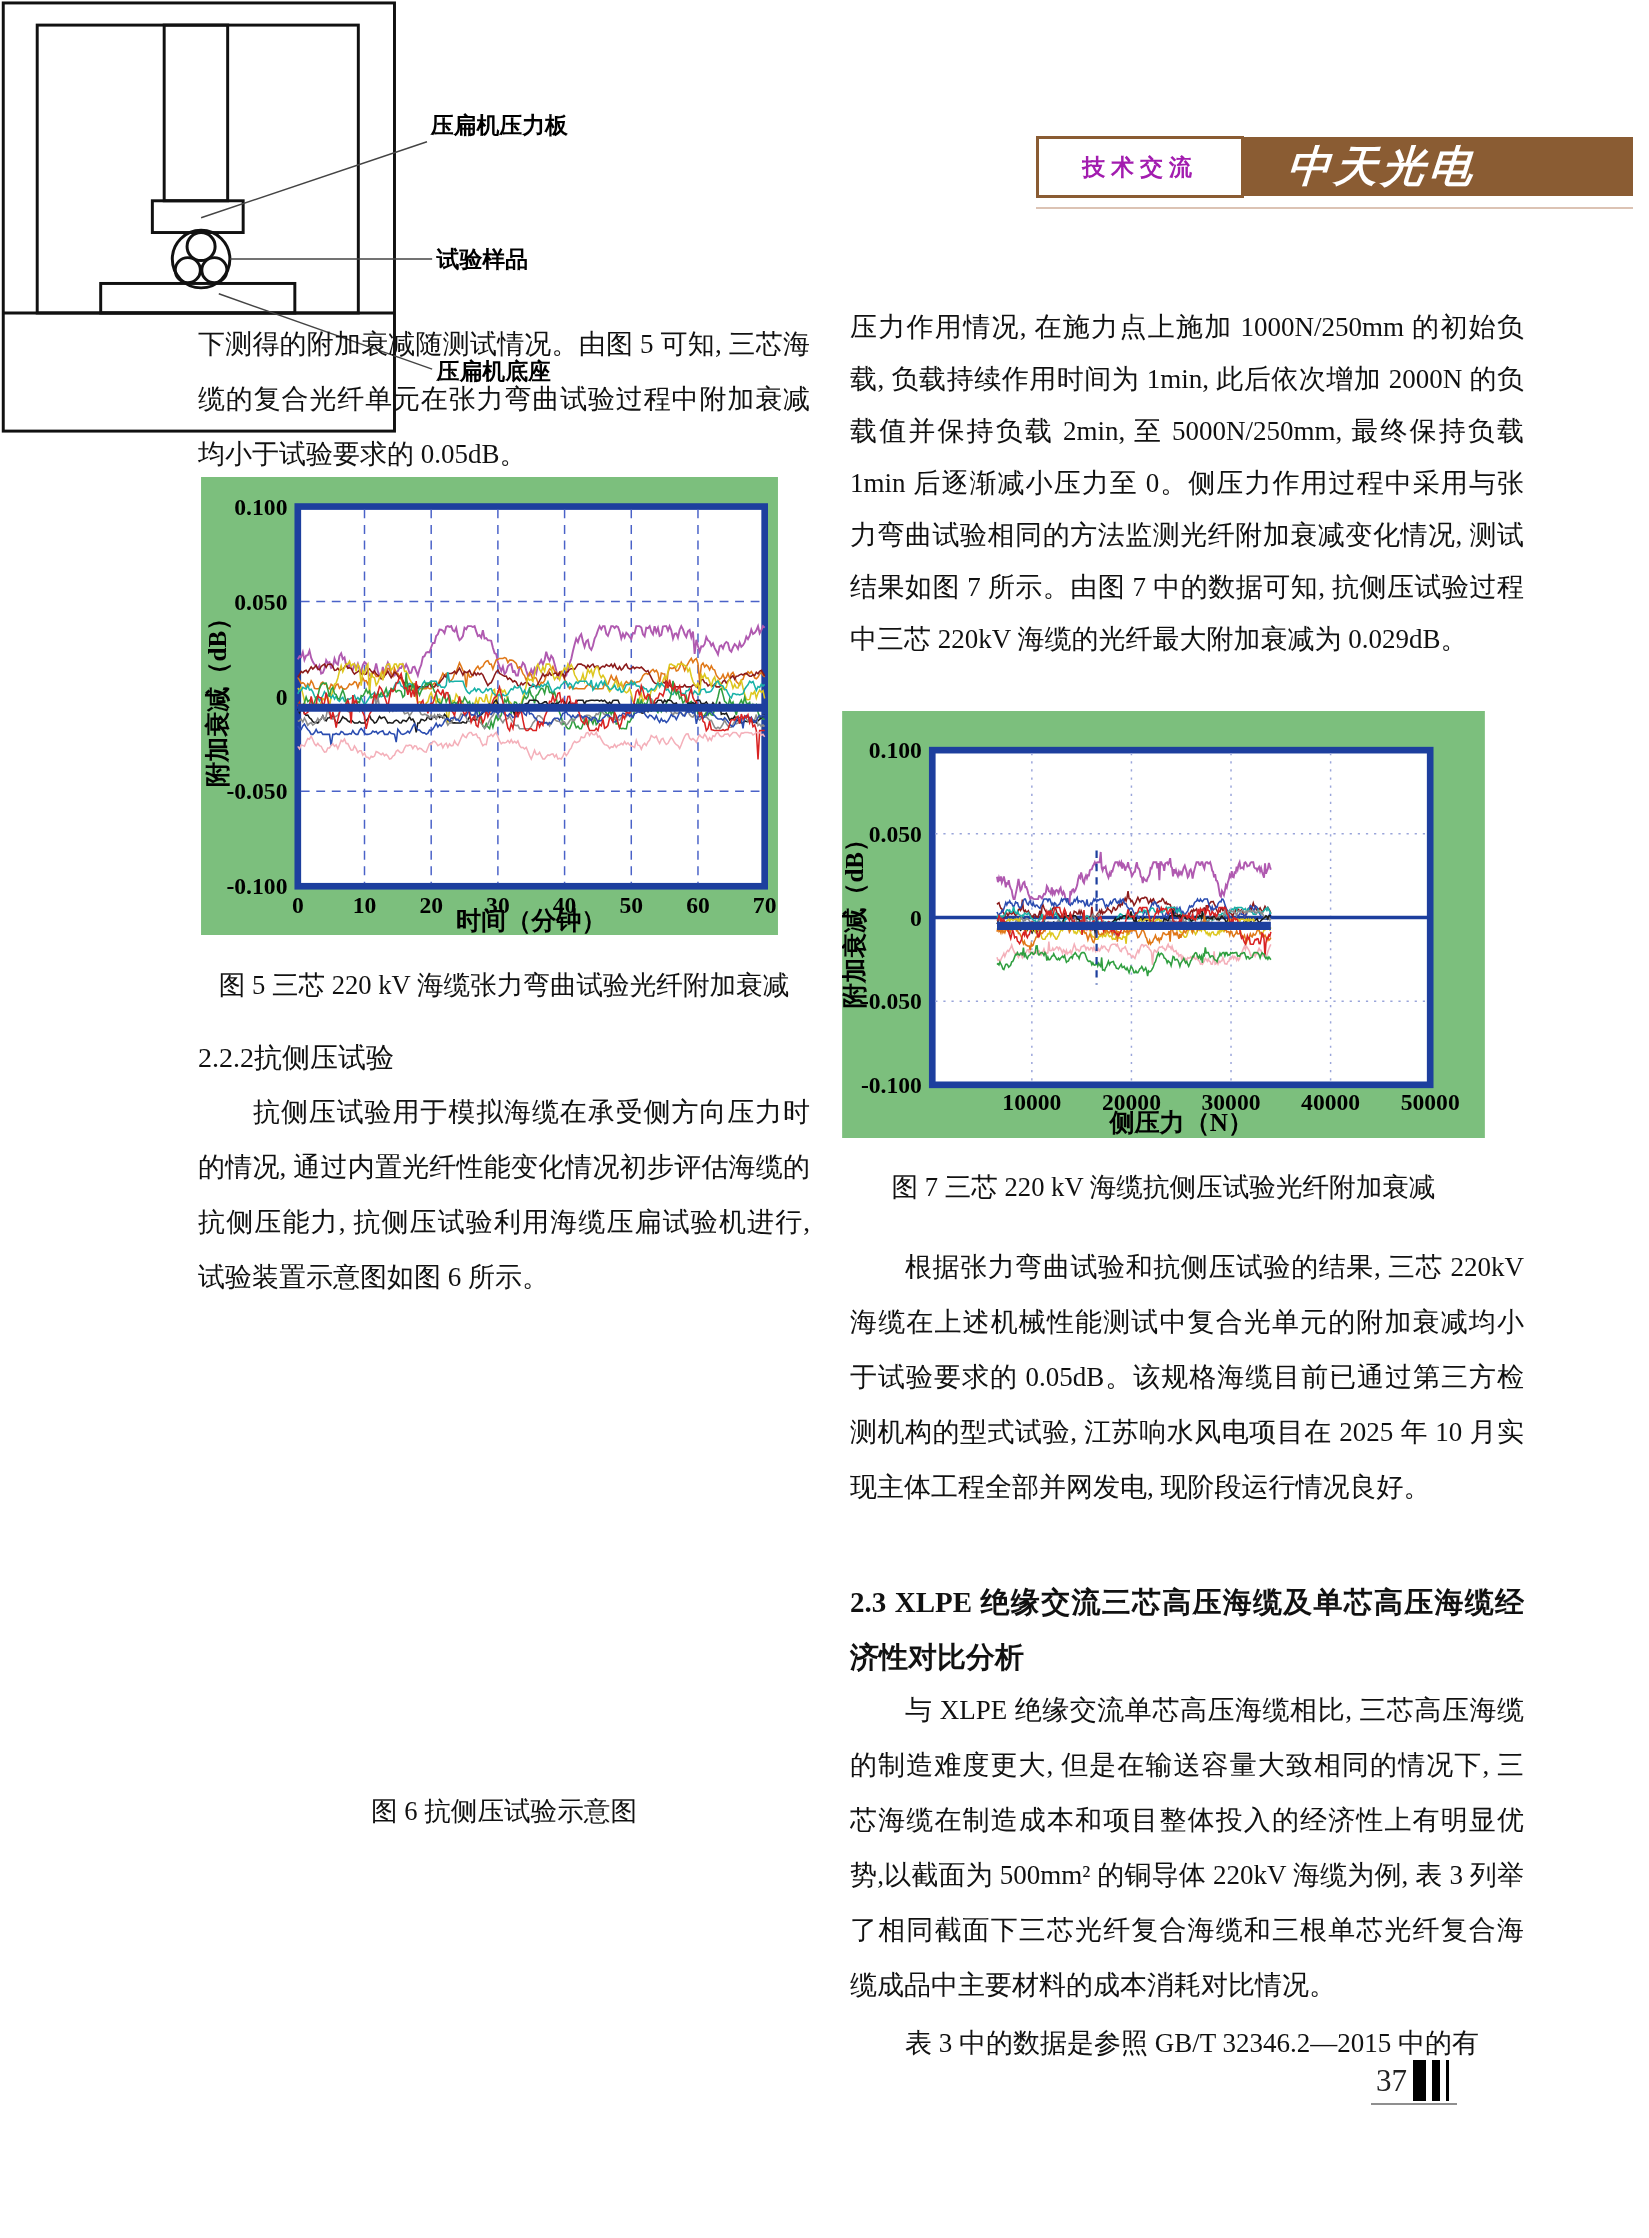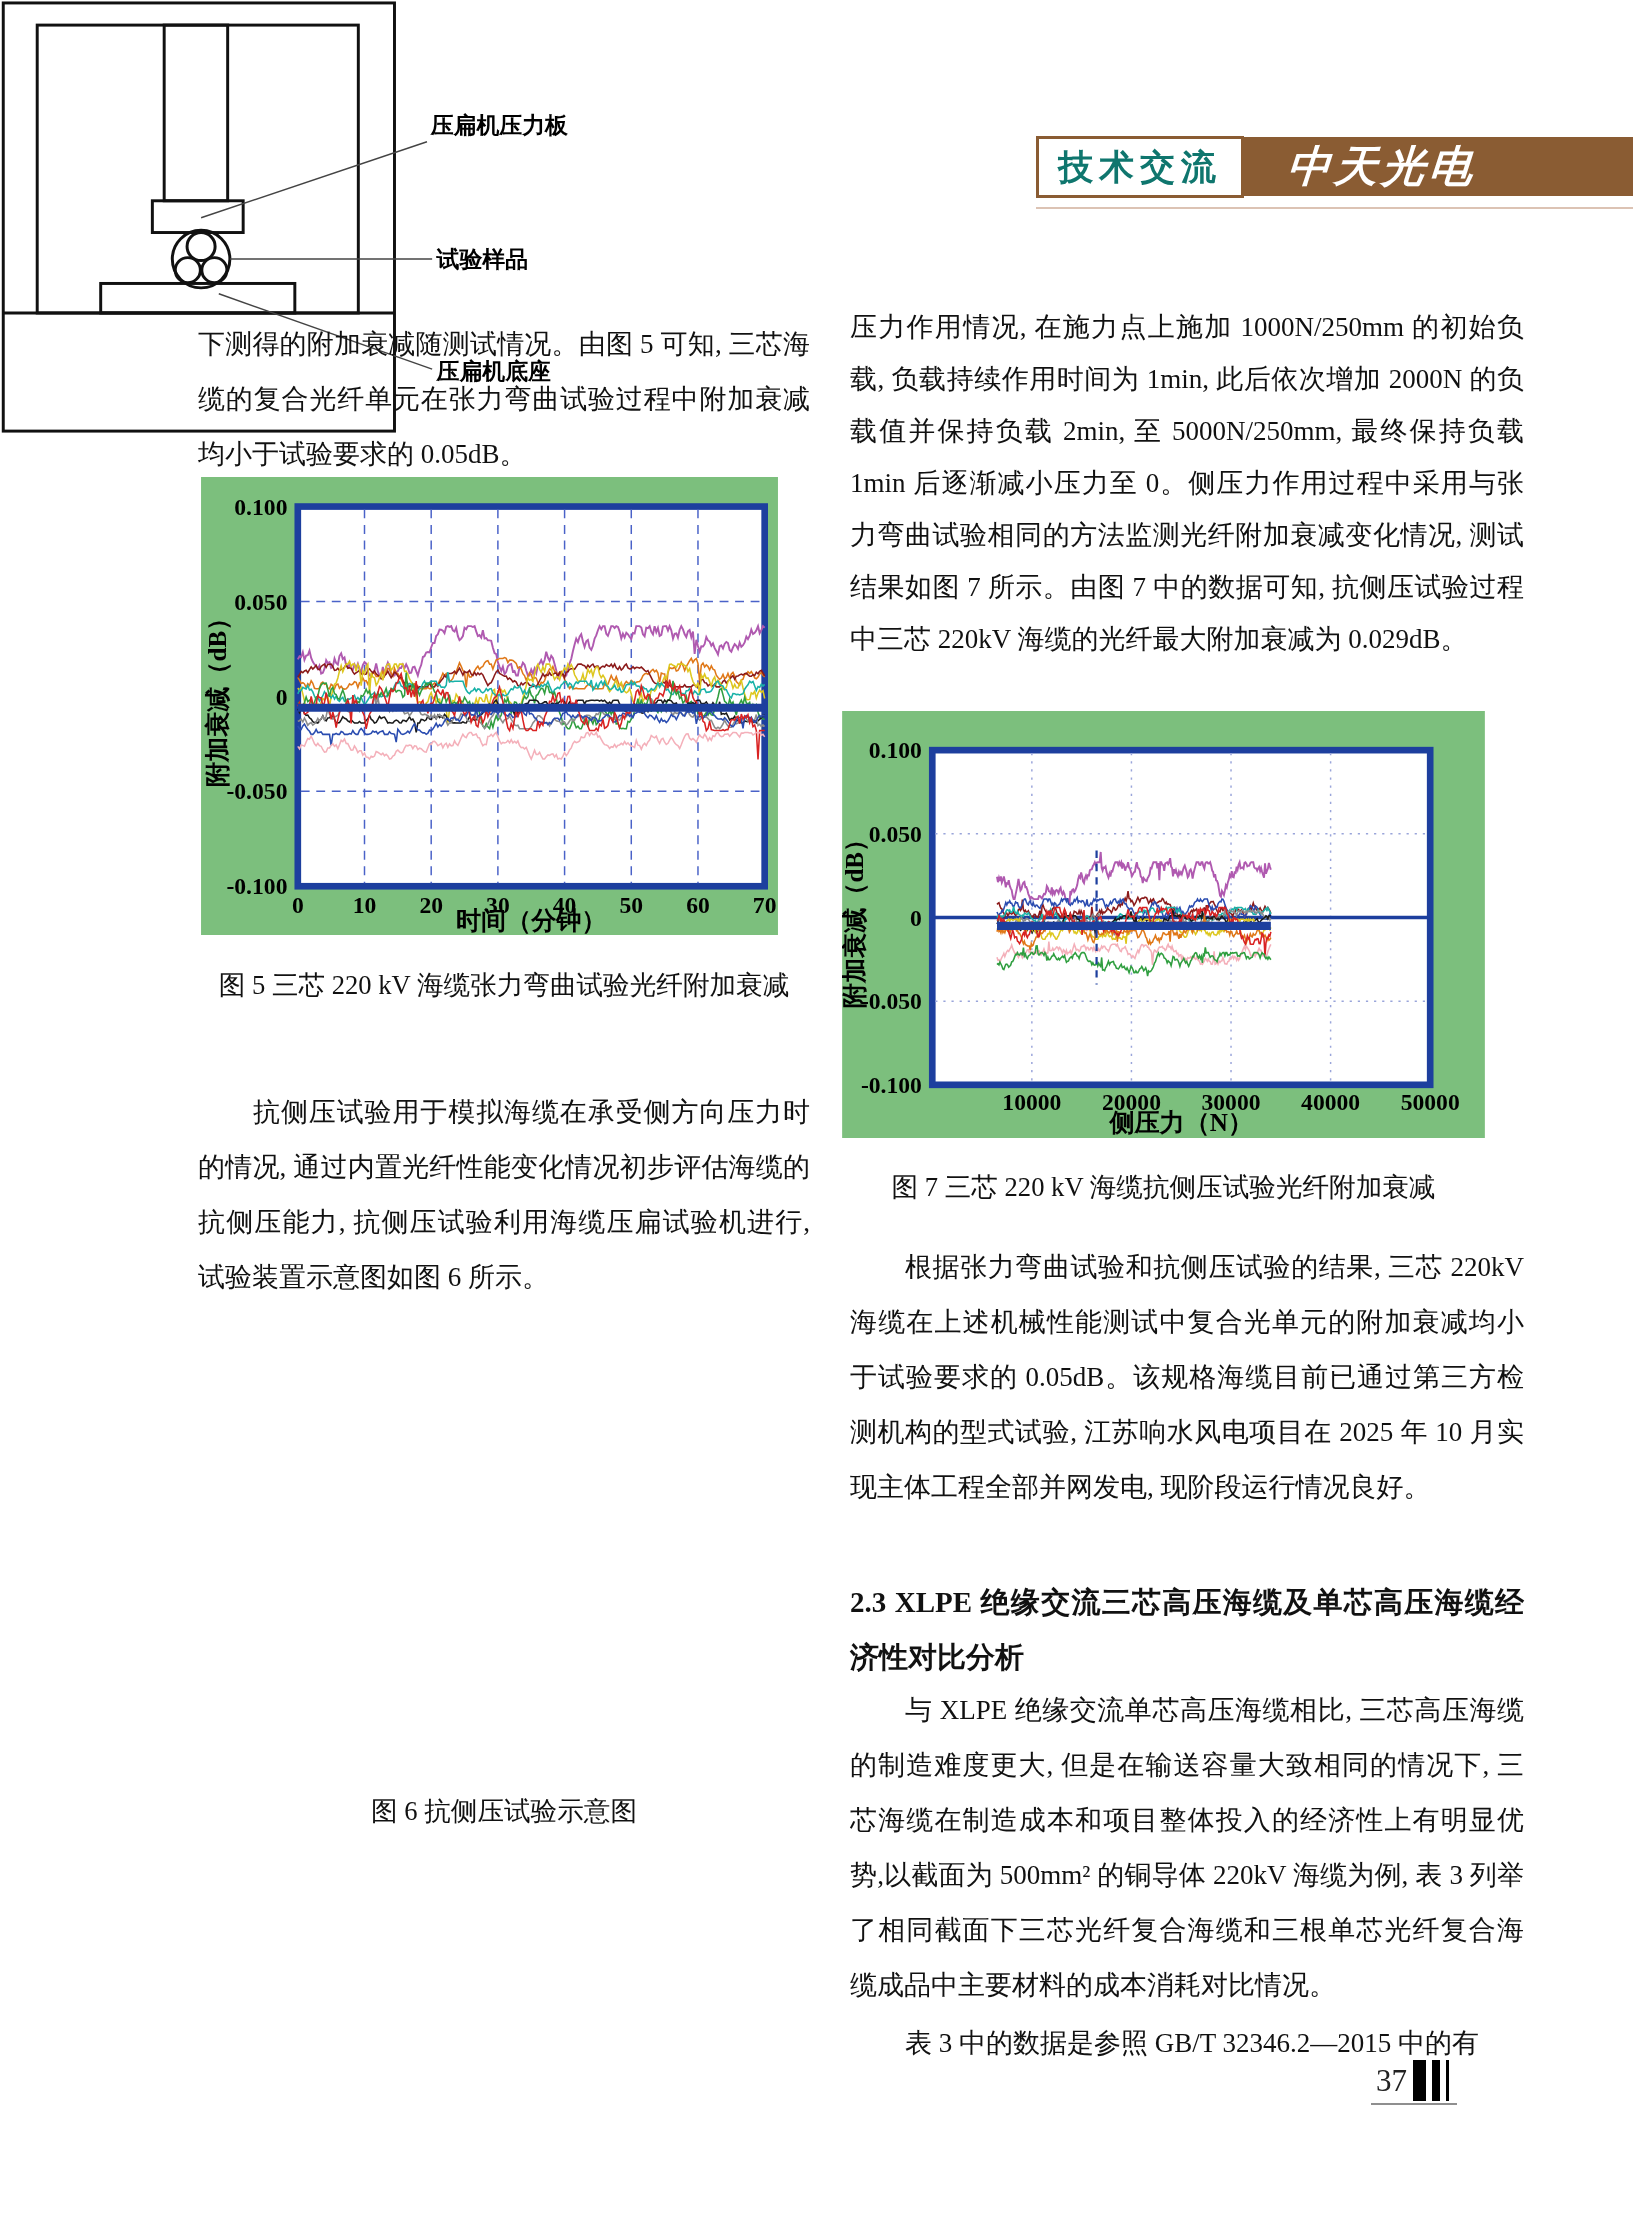--- a/index.html
+++ b/index.html
@@ -3,22 +3,22 @@
 <meta charset="utf-8">
 <style>
   html,body{margin:0;padding:0;background:#ffffff;}
   .page{position:relative;width:1649px;height:2239px;background:#ffffff;overflow:hidden;
         font-family:"Liberation Serif",serif;color:#111;}
   
   .hdr-bar{position:absolute;left:1244px;top:137px;width:389px;height:59px;background:#8a5c33;}
   .hdr-rule{position:absolute;left:1036px;top:207px;width:597px;height:1.5px;background:#dcc3b4;}
   .hdr-box{position:absolute;left:1036px;top:136px;width:208px;height:62px;background:#ffffff;
            border:3px solid #8a5c33;box-sizing:border-box;display:flex;align-items:center;justify-content:center;}
-  .hdr-box span{font-family:"Liberation Sans",sans-serif;font-weight:bold;font-size:35px;
-                color:#0f766e;letter-spacing:5.9px;}
+  .hdr-box span{font-family:"Liberation Sans",sans-serif;font-weight:bold;font-size:23px;
+                color:#a21caf;letter-spacing:5.9px;}
   .hdr-logo{position:absolute;left:1271px;top:137px;width:222px;height:59px;display:flex;align-items:center;
             justify-content:center;font-family:"Liberation Serif",serif;font-weight:bold;font-style:italic;
             font-size:43px;color:#ffffff;letter-spacing:4.4px;transform:skewX(-4deg);}
   
   .body{position:absolute;font-size:27px;line-height:55px;text-align:justify;text-justify:inter-character;}
   .lc{left:198px;width:612px;}
   .rc{left:850px;width:674px;}
   .indent{text-indent:55px;}
   #rp1{top:274px;line-height:52px;}
   #lp1{top:290px;}
@@ -100,20 +100,21 @@
       <text x="401.85714285714283" y="590" text-anchor="middle" class="tick">30</text>
       <text x="492.1428571428571" y="590" text-anchor="middle" class="tick">40</text>
       <text x="582.4285714285714" y="590" text-anchor="middle" class="tick">50</text>
       <text x="672.7142857142857" y="590" text-anchor="middle" class="tick">60</text>
       <text x="763" y="590" text-anchor="middle" class="tick">70</text>
       <text x="447" y="612" text-anchor="middle" class="axlabel">时间（分钟）</text>
       <text x="34" y="297" text-anchor="middle" class="axlabel" transform="rotate(-90 34 297)">附加衰减（dB）</text>
     </svg>
   <div class="caption" id="cap5">图 5 三芯 220 kV 海缆张力弯曲试验光纤附加衰减</div>
 
+  <p class="body lc" id="lh222">2.2.2抗侧压试验</p>
   <p class="body lc indent" id="lp2">抗侧压试验用于模拟海缆在承受侧方向压力时的情况, 通过内置光纤性能变化情况初步评估海缆的抗侧压能力, 抗侧压试验利用海缆压扁试验机进行, 试验装置示意图如图 6 所示。</p>
 
   
   <svg id="fig6" viewBox="0 0 770 592">
     <g fill="none" stroke="#111" stroke-width="4">
       <rect x="4" y="4" width="530" height="580"></rect>
       <rect x="50" y="34" width="435" height="390"></rect>
       <rect x="222" y="34" width="86" height="238"></rect>
       <rect x="206" y="272" width="123" height="43"></rect>
       <circle cx="272" cy="351" r="39"></circle>

